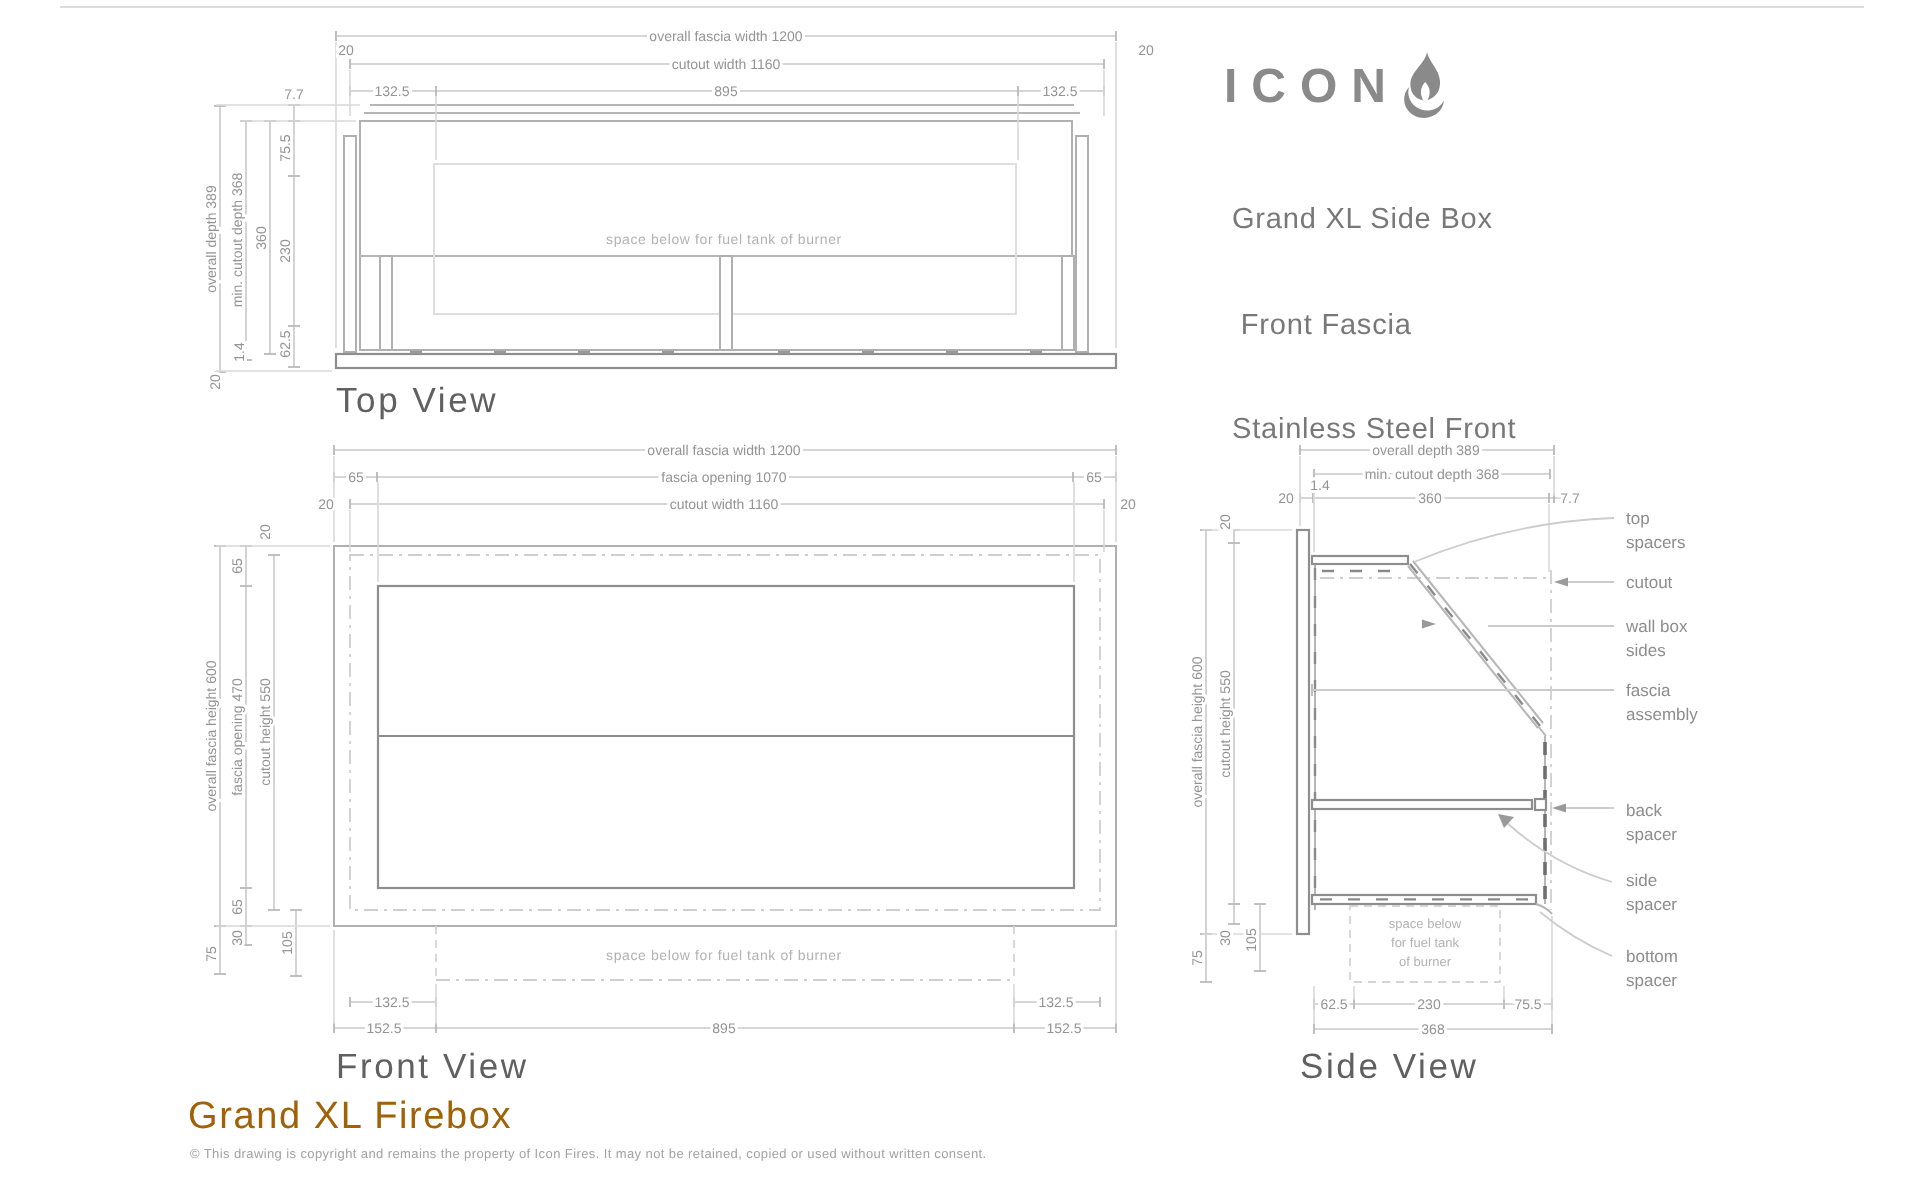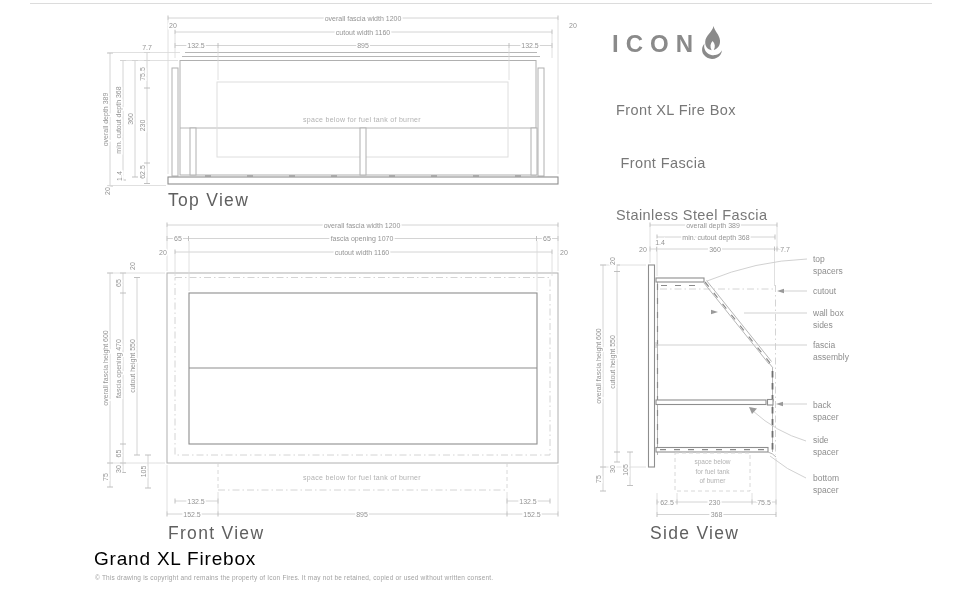--- a/index.html
+++ b/index.html
@@ -24,21 +24,21 @@
   .ds   { stroke:#d4d4d4; stroke-width:.9; stroke-dasharray:4 3; fill:none; }
   .bd   { stroke:#6f6f6f; stroke-width:1.8; stroke-dasharray:6.5 5.5; fill:none; }
   .md   { stroke:#8a8a8a; stroke-width:1.2; stroke-dasharray:6 8; fill:none; }
   .ldr  { stroke:#cccccc; stroke-width:.9; fill:none; }
   .arr  { fill:#9a9a9a; stroke:none; }
   .brand { position:absolute; left:612px; top:26px; display:flex; align-items:center;
            color:#8a8a8a; font-size:24px; font-weight:600; letter-spacing:7px; }
   .brand .flame { margin:0 4px 0 -1px; flex:0 0 auto; position:static; }
   .prod { position:absolute; left:616px; top:67px; font-size:14.5px; line-height:17.5px;
           color:#787878; letter-spacing:.4px; white-space:pre; }
-  .foot-title { position:absolute; left:94px; top:548px; font-size:19px; color:#000000; letter-spacing:.8px; }
+  .foot-title { position:absolute; left:94px; top:548px; font-size:19px; color:#a16207; letter-spacing:.8px; }
   .foot-copy  { position:absolute; left:95px; top:574px; font-size:6.5px; color:#a2a2a2; letter-spacing:.2px; }
 </style>
 </head>
 <body>
 
 <div class="sheet">
 
 <svg width="960" height="600" viewBox="0 0 960 600">
 
   <line x1="30" y1="3.5" x2="932" y2="3.5" stroke="#dcdcdc" stroke-width="1"></line>
@@ -344,20 +344,20 @@
 </svg>
 
   <div class="brand">
     <span>ICON</span>
     <svg class="flame" width="27" height="36" viewBox="0 0 27 36">
       <path fill="#8a8a8a" fill-rule="evenodd" d="M14.5,0 C15.5,5 20.5,8.5 21,14.5 C21.4,19.5 18.5,23 14.8,24 C16.6,20.5 16,17.5 13.6,15 C11.2,17.5 10.8,20.8 12.6,24.2 C8.6,23.6 6,20.3 6.2,15.8 C6.5,9.5 13.5,6 14.5,0 Z"></path>
       <path fill="#8a8a8a" d="M5.6,17.5 C2.8,20.3 2.2,25 4.6,28.6 C7.4,32.8 13.2,34.2 17.8,31.8 C20.9,30.2 22.7,27.4 23,24.2 C21.6,26.8 19.3,28.6 16.2,29.1 C11.4,29.9 6.8,26.9 5.6,22.9 C5,21 5,19.2 5.6,17.5 Z"></path>
     </svg>
   </div>
   <div class="prod">
-    <div>Front XL Fire Box</div>
+    <div>Grand XL Side Box</div>
     <div> Front Fascia</div>
-    <div>Stainless Steel Fascia</div>
+    <div>Stainless Steel Front</div>
   </div>
 
   <div class="foot-title">Grand XL Firebox</div>
   <div class="foot-copy">© This drawing is copyright and remains the property of Icon Fires. It may not be retained, copied or used without written consent.</div>
 </div>
 
 </body></html>

